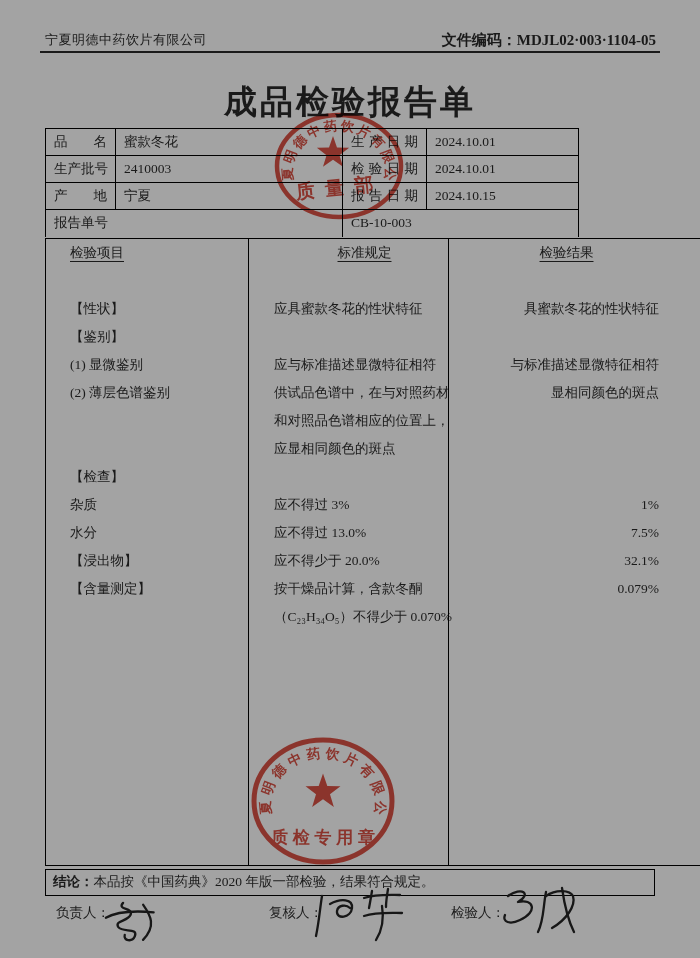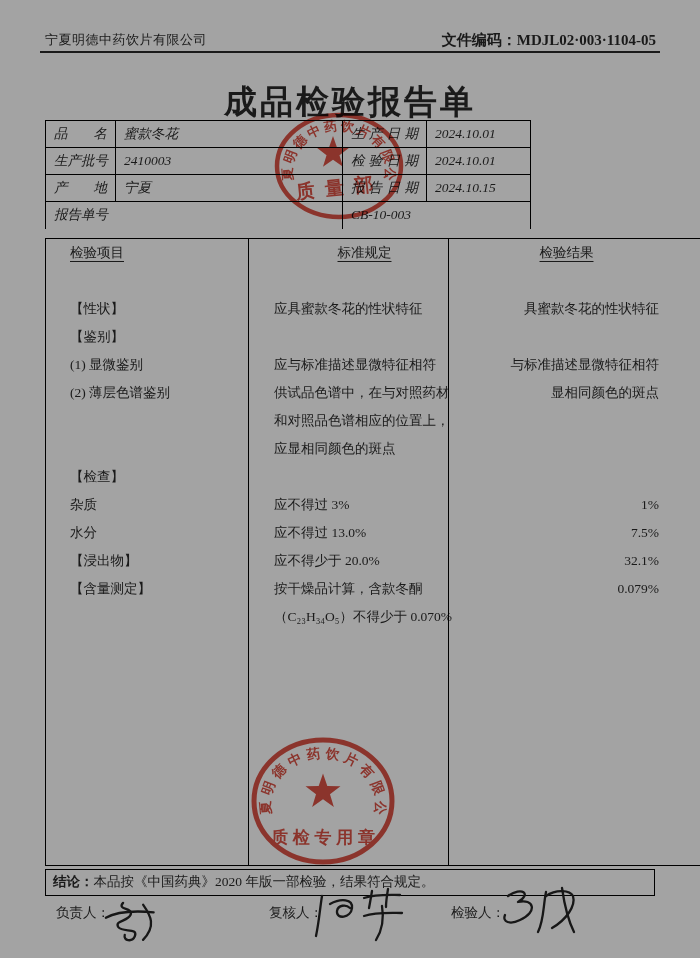--- a/index.html
+++ b/index.html
@@ -10,23 +10,23 @@
     font-size:13.5px;
   }
   
   .hdr-left  { position:absolute; left:45px; top:31px; font-size:13px; letter-spacing:.5px; }
   .hdr-right { position:absolute; right:44px; top:31px; font-size:15px; font-weight:bold; }
   .hdr-rule  { position:absolute; left:40px; right:40px; top:51px; height:2px; background:#1a1a1a; }
   .title { position:absolute; left:0; right:0; top:80px; text-align:center;
            font-size:33px; font-weight:bold; letter-spacing:3px; }
   
   .info-table {
-    position:absolute; left:45px; top:120px; width:486px;
+    position:absolute; left:45px; top:128px; width:534px;
     border:1.5px solid #000; border-bottom:none;
-    display:grid; grid-template-columns:70px 227px 84px 1fr;font-style:italic;
+    display:grid; grid-template-columns:70px 227px 84px 1fr;
   }
   .ic { height:27px; line-height:26px; padding:0 8px; border-right:1.5px solid #000;
         border-bottom:1.5px solid #000; overflow:hidden; white-space:nowrap; }
   .ic.last-col { border-right:none; }
   .ic.no-bot   { border-bottom:none; }
   .ic.jlabel   { text-align:justify; text-align-last:justify; }
   .ic.span2a   { grid-column:1 / 3; }
   .ic.span2b   { grid-column:3 / 5; }
   
   .main-table {

